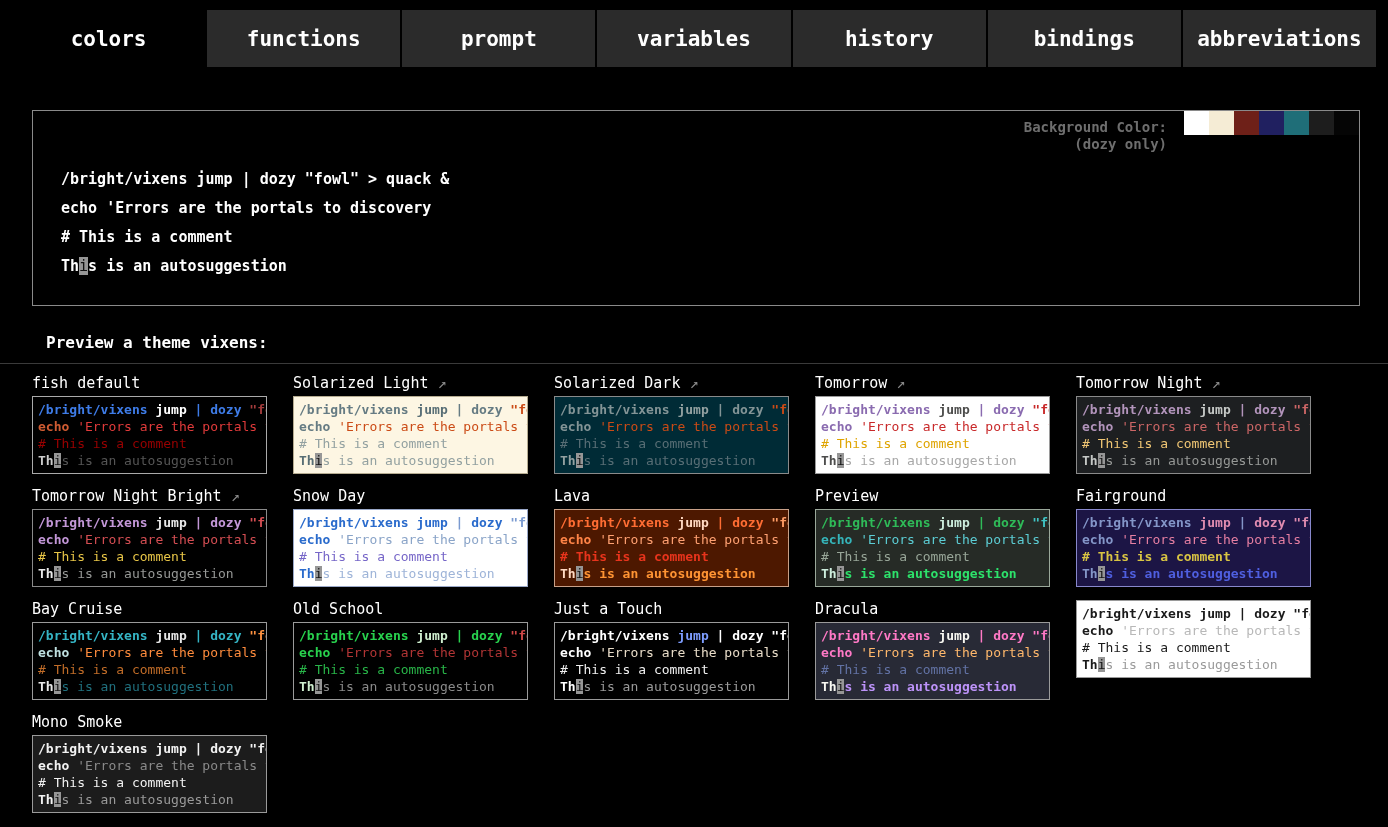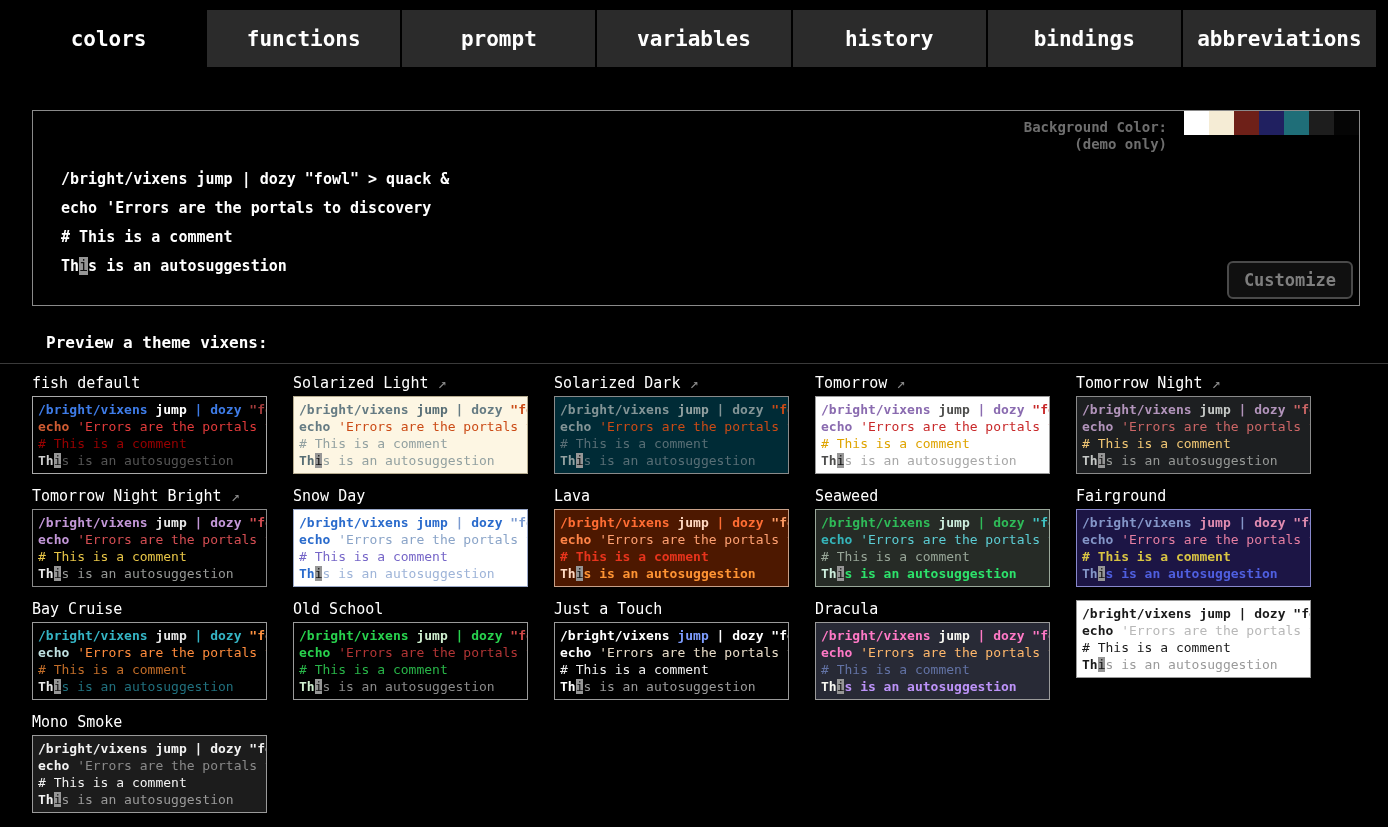--- a/index.html
+++ b/index.html
@@ -45,32 +45,31 @@
 
 <div class="preview-panel">
   <div class="demo-lines">
       <div class="tline"><span style="color: rgb(255, 255, 255); font-weight: bold;">/bright/vixens</span><span style="font-weight: normal;"> </span><span style="color: rgb(255, 255, 255); font-weight: bold;">jump</span><span style="font-weight: normal;"> </span><span style="color: rgb(255, 255, 255); font-weight: bold;">|</span><span style="font-weight: normal;"> </span><span style="color: rgb(255, 255, 255); font-weight: bold;">dozy</span><span style="font-weight: normal;"> </span><span style="color: rgb(255, 255, 255); font-weight: bold;">"fowl" &gt; quack &amp;</span></div>
       <div class="tline"><span style="color: rgb(255, 255, 255); font-weight: bold;">echo</span><span style="font-weight: normal;"> </span><span style="color: rgb(255, 255, 255); font-weight: bold;">'Errors are the portals to discovery</span></div>
       <div class="tline"><span style="color: rgb(255, 255, 255); font-weight: bold;"># This is a comment</span></div>
       <div class="tline"><span style="color: rgb(255, 255, 255); font-weight: bold;">Th</span><span class="cursor">i</span><span style="color: rgb(255, 255, 255); font-weight: bold;">s is an autosuggestion</span></div>
     </div>
   <div class="bg-label">
     <div>Background Color:</div>
-    <div>(demo only)</div>
+    <div>(dozy only)</div>
   </div>
   <div class="swatch-row">
       <div class="swatch" style="background: rgb(255, 255, 255);"></div>
       <div class="swatch" style="background: rgb(245, 236, 213);"></div>
       <div class="swatch" style="background: rgb(110, 32, 24);"></div>
       <div class="swatch" style="background: rgb(32, 32, 96);"></div>
       <div class="swatch" style="background: rgb(31, 110, 120);"></div>
       <div class="swatch" style="background: rgb(29, 29, 29);"></div>
       <div class="swatch" style="background: rgb(5, 5, 5);"></div>
     </div>
-  <button class="customize-btn">Customize</button>
 </div>
 
 <div class="themes-heading">Preview a theme vixens:</div>
 <div class="divider"></div>
 <div class="theme-grid">
     <div class="theme-card">
       <div class="theme-title">fish default</div>
       <div class="theme-box" style="background: rgb(0, 0, 0); border-color: rgb(170, 170, 170);">
         <div class="tline"><span style="color: rgb(62, 124, 232); font-weight: bold;">/bright/vixens</span><span style="font-weight: normal;"> </span><span style="color: rgb(255, 255, 255); font-weight: bold;">jump</span><span style="font-weight: normal;"> </span><span style="color: rgb(62, 124, 232); font-weight: bold;">|</span><span style="font-weight: normal;"> </span><span style="color: rgb(62, 124, 232); font-weight: bold;">dozy</span><span style="font-weight: normal;"> </span><span style="color: rgb(163, 60, 60); font-weight: bold;">"fowl" &gt; quack &amp;</span></div>
         <div class="tline"><span style="color: rgb(207, 91, 50); font-weight: bold;">echo</span><span style="font-weight: normal;"> </span><span style="color: rgb(226, 59, 59); font-weight: normal;">'Errors are the portals to discovery</span></div>
@@ -135,21 +134,21 @@
     <div class="theme-card">
       <div class="theme-title">Lava</div>
       <div class="theme-box" style="background: rgb(77, 24, 0); border-color: rgb(200, 160, 136);">
         <div class="tline"><span style="color: rgb(255, 109, 51); font-weight: bold;">/bright/vixens</span><span style="font-weight: normal;"> </span><span style="color: rgb(255, 217, 194); font-weight: bold;">jump</span><span style="font-weight: normal;"> </span><span style="color: rgb(255, 109, 51); font-weight: bold;">|</span><span style="font-weight: normal;"> </span><span style="color: rgb(255, 109, 51); font-weight: bold;">dozy</span><span style="font-weight: normal;"> </span><span style="color: rgb(255, 157, 102); font-weight: bold;">"fowl" &gt; quack &amp;</span></div>
         <div class="tline"><span style="color: rgb(255, 132, 71); font-weight: bold;">echo</span><span style="font-weight: normal;"> </span><span style="color: rgb(255, 161, 114); font-weight: normal;">'Errors are the portals to discovery</span></div>
         <div class="tline"><span style="color: rgb(232, 52, 28); font-weight: bold;"># This is a comment</span></div>
         <div class="tline"><span style="color: rgb(255, 217, 194); font-weight: bold;">Th</span><span class="cursor">i</span><span style="color: rgb(255, 148, 51); font-weight: bold;">s is an autosuggestion</span></div>
       </div>
     </div>
     <div class="theme-card">
-      <div class="theme-title">Seaweed</div>
+      <div class="theme-title">Preview</div>
       <div class="theme-box" style="background: rgb(38, 43, 38); border-color: rgb(154, 168, 154);">
         <div class="tline"><span style="color: rgb(47, 187, 88); font-weight: bold;">/bright/vixens</span><span style="font-weight: normal;"> </span><span style="color: rgb(205, 238, 221); font-weight: bold;">jump</span><span style="font-weight: normal;"> </span><span style="color: rgb(47, 187, 88); font-weight: bold;">|</span><span style="font-weight: normal;"> </span><span style="color: rgb(47, 187, 88); font-weight: bold;">dozy</span><span style="font-weight: normal;"> </span><span style="color: rgb(64, 196, 196); font-weight: bold;">"fowl" &gt; quack &amp;</span></div>
         <div class="tline"><span style="color: rgb(53, 181, 186); font-weight: bold;">echo</span><span style="font-weight: normal;"> </span><span style="color: rgb(92, 205, 212); font-weight: normal;">'Errors are the portals to discovery</span></div>
         <div class="tline"><span style="color: rgb(152, 166, 152); font-weight: normal;"># This is a comment</span></div>
         <div class="tline"><span style="color: rgb(205, 238, 221); font-weight: bold;">Th</span><span class="cursor">i</span><span style="color: rgb(45, 226, 107); font-weight: bold;">s is an autosuggestion</span></div>
       </div>
     </div>
     <div class="theme-card">
       <div class="theme-title">Fairground</div>
       <div class="theme-box" style="background: rgb(28, 21, 69); border-color: rgb(136, 136, 204);">

